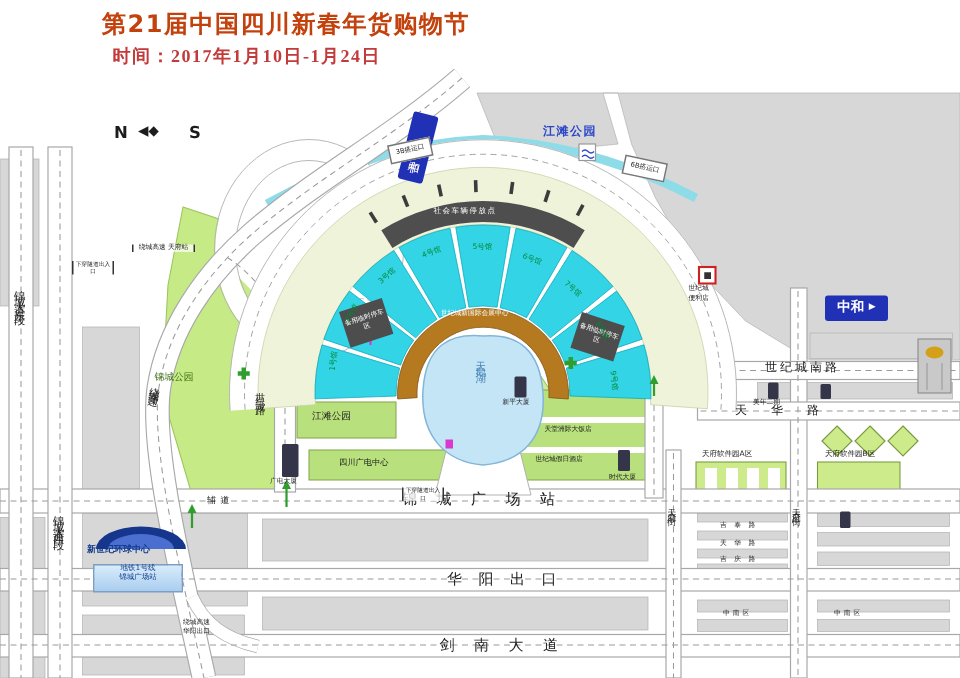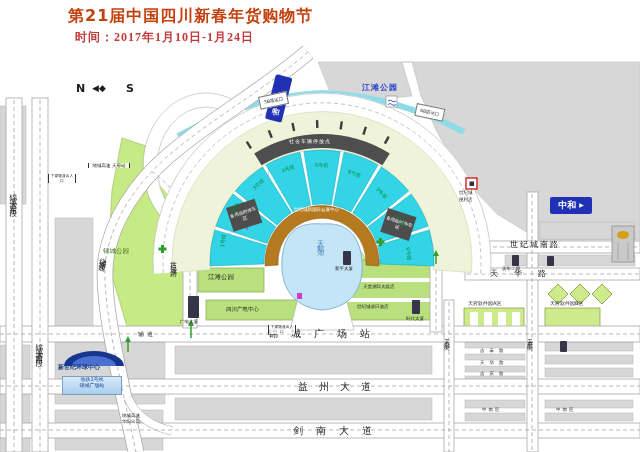--- a/index.html
+++ b/index.html
@@ -225,21 +225,21 @@
 
   <div class="l" style="left:289px;top:139px;font-size:5px;color:#fff;letter-spacing:1px;">社会车辆停放点</div>
   <div class="l" style="left:294px;top:207px;font-size:4.5px;color:#fff;">世纪城新国际会展中心</div>
   <div class="l v" style="left:316px;top:235px;font-size:7px;color:#4a88b8;letter-spacing:4px;">天鹅湖</div>
   <div class="l darkbox tiny" style="left:226px;top:208px;width:30px;height:25px;transform:rotate(-18deg);">备用临时停车区</div>
   <div class="l darkbox tiny" style="left:388px;top:208px;width:30px;height:25px;transform:rotate(18deg);">备用临时停车区</div>
   <div class="l gate tiny" style="left:258px;top:97px;width:27px;height:11px;transform:rotate(-12deg);line-height:11px;">3B搭运口</div>
   <div class="l gate tiny" style="left:417px;top:103px;width:27px;height:11px;transform:rotate(12deg);line-height:11px;">6B搭运口</div>
 
   <div class="l roadname" style="left:268px;top:328px;">锦城广场站</div>
-  <div class="l roadname" style="left:298px;top:381px;letter-spacing:11px;">益州大道</div>
+  <div class="l roadname" style="left:298px;top:381px;letter-spacing:11px;">华阳出口</div>
   <div class="l roadname" style="left:293px;top:425px;">剑南大道</div>
   <div class="l" style="left:510px;top:240px;font-size:8px;letter-spacing:2px;">世纪城南路</div>
   <div class="l" style="left:490px;top:269px;font-size:8px;letter-spacing:16px;">天华路</div>
   <div class="l v" style="left:169px;top:256px;font-size:6.5px;letter-spacing:3px;">世纪城路</div>
   <div class="l v" style="left:8px;top:188px;font-size:7.5px;letter-spacing:3px;">锦城大道东段</div>
   <div class="l v" style="left:34px;top:338px;font-size:7.5px;letter-spacing:3px;">锦城大道西段</div>
   <div class="l v" style="left:100px;top:252px;font-size:7px;letter-spacing:2px;transform:rotate(10deg);">绕城高速</div>
   <div class="l bracket pre" style="left:88px;top:163px;width:38px;font-size:4.5px;">绕城高速
 天府站</div>
   <div class="l pre" style="left:122px;top:413px;font-size:4.5px;line-height:1.3;">绕城高速

